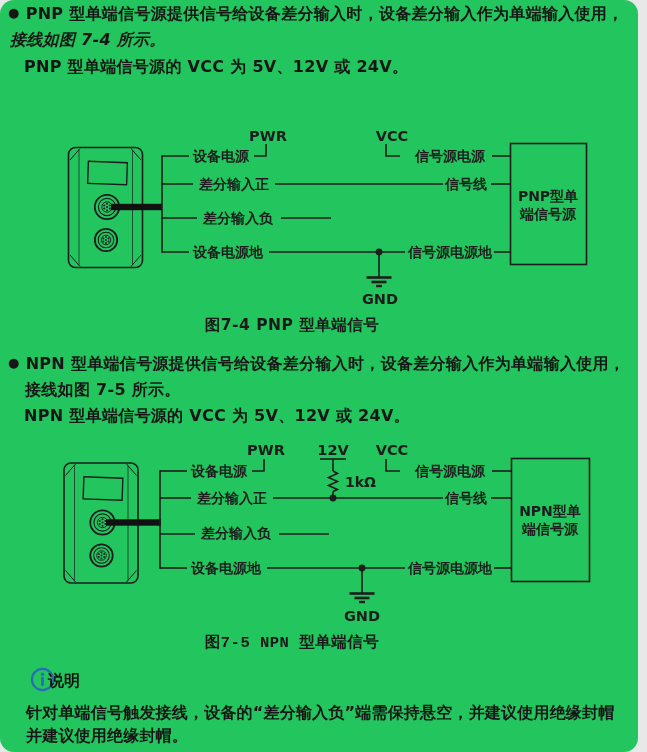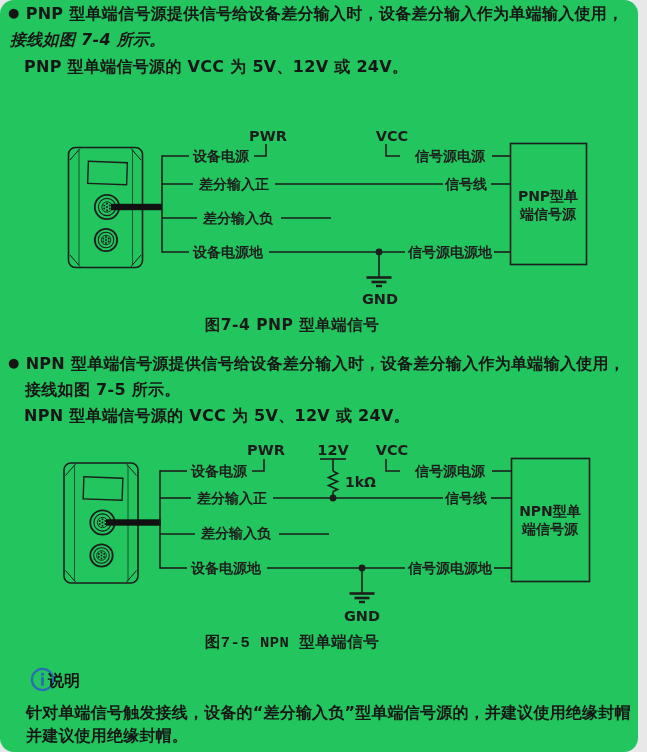--- a/index.html
+++ b/index.html
@@ -221,16 +221,16 @@
   </svg>
 
   <div class="abs caption" style="top:632px;font-family:Liberation Mono, monospace;">图7-5 NPN 型单端信号</div>
 
   <svg class="abs" style="left:29px;top:666px;" width="27" height="27" viewBox="0 0 27 27">
     <circle cx="13.5" cy="13.5" r="10.6" fill="none" stroke="#2b6cb4" stroke-width="2.2"></circle>
     <circle cx="13.5" cy="8.2" r="1.7" fill="#2b6cb4"></circle>
     <line x1="13.5" y1="12.2" x2="13.5" y2="18.8" stroke="#2b6cb4" stroke-width="2.8" stroke-linecap="round"></line>
   </svg>
   <div class="abs note-title" style="left:48px;top:671px;">说明</div>
-  <div class="abs note-text" style="left:26px;top:703px;">针对单端信号触发接线，设备的“差分输入负”型单端信号源的，并建议使用绝缘封帽</div>
+  <div class="abs note-text" style="left:26px;top:703px;">针对单端信号触发接线，设备的“差分输入负”端需保持悬空，并建议使用绝缘封帽</div>
   <div class="abs note-text" style="left:26px;top:726px;">并建议使用绝缘封帽。</div>
 
 </div>
 
 </body></html>

